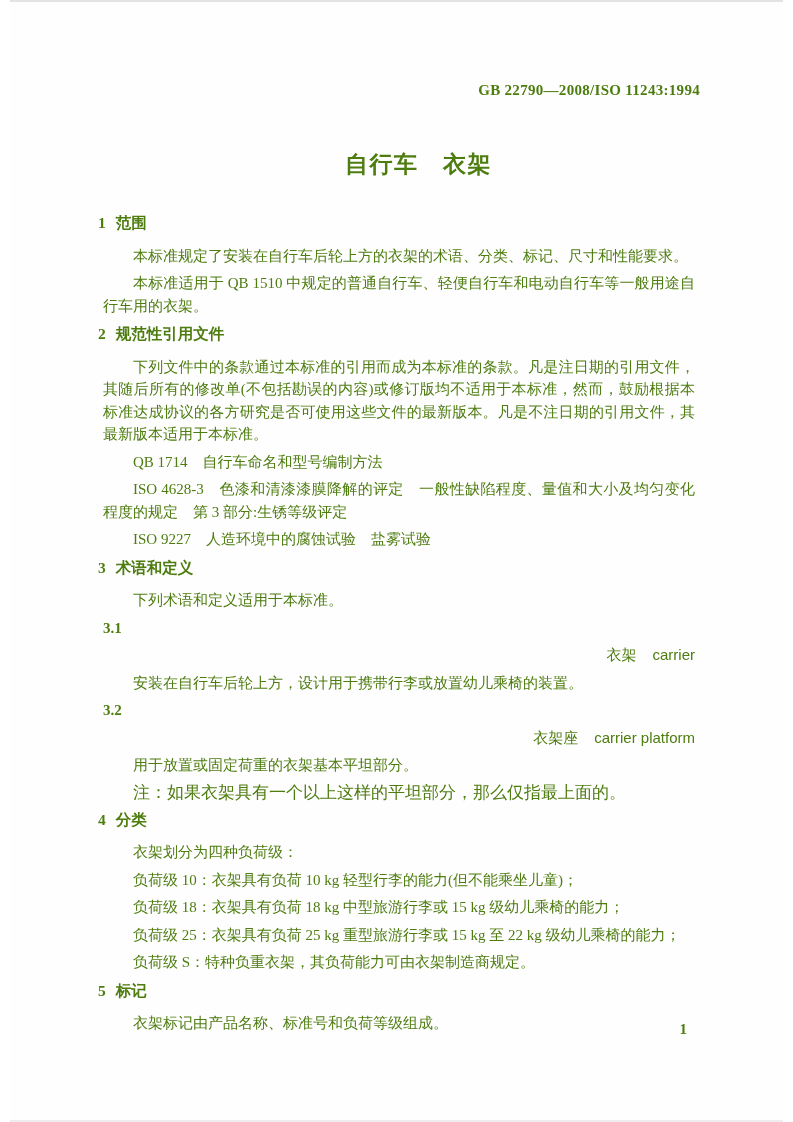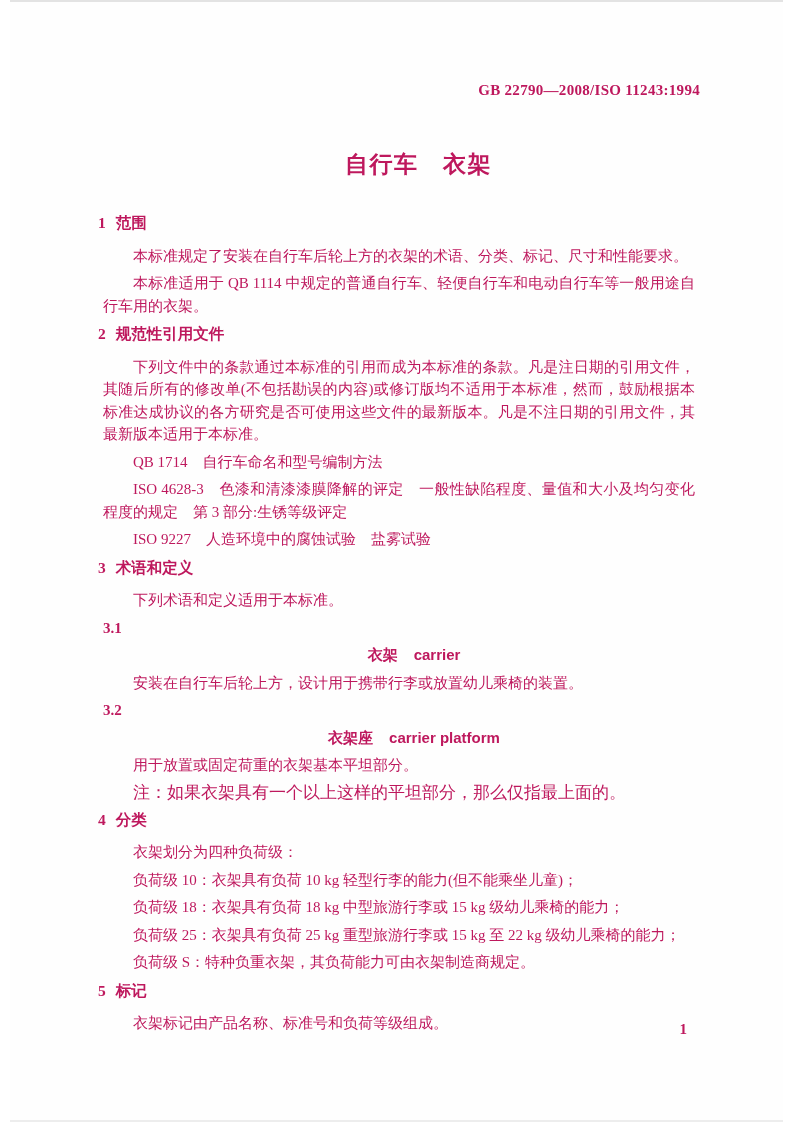--- a/index.html
+++ b/index.html
@@ -2,21 +2,21 @@
 <html><head>
 <meta charset="utf-8">
 <style>
   html,body{margin:0;padding:0;background:#ffffff;}
   .page{
     position:relative;
     width:773px;height:1122px;
     margin:0 auto;
     background:#fefefe;
     font-family:"Liberation Serif","DejaVu Serif",serif;
-    color:#be185d;
+    color:#4d7c0f;
     overflow:hidden;
     box-sizing:border-box;
     border-top:2px solid #e3e3e3;
     border-bottom:2px solid #ededed;
   }
   .header-code{
     position:absolute;top:80px;right:83px;
     font-size:15px;font-weight:bold;
     letter-spacing:.3px;
     font-family:"Liberation Serif","DejaVu Serif",serif;
@@ -42,23 +42,23 @@
     margin:6px 0 10px 0;
     text-align:left;
   }
   .sec-heading.first{margin-top:0;}
   .hgap{display:inline-block;width:10px;}
   p{margin:5px;padding:0;}
   .indent{text-indent:2em;}
   .clause-num{text-indent:0;font-weight:bold;}
   .term-line{
     text-indent:2em;
-    font-weight:bold;
+    font-weight:normal;
     font-family:"Liberation Sans","DejaVu Sans",sans-serif;
-    text-align:center;
+    text-align:right;
   }
   .tgap{display:inline-block;width:16px;}
   .note{
     font-size:17px;
     line-height:21px;
     text-indent:30px;
   }
   .page-num{
     position:absolute;top:1019px;right:96px;
     font-size:15px;font-weight:bold;
@@ -71,21 +71,21 @@
 
   <div class="header-code">GB 22790—2008/ISO 11243:1994</div>
 
   <div class="doc-title">自行车　衣架</div>
 
   <div class="body-text">
 
     <div>
       <div class="sec-heading first"><span>1</span><span class="hgap"></span><span>范围</span></div>
       <p class="indent">本标准规定了安装在自行车后轮上方的衣架的术语、分类、标记、尺寸和性能要求。</p>
-      <p class="indent">本标准适用于 QB 1114 中规定的普通自行车、轻便自行车和电动自行车等一般用途自行车用的衣架。</p>
+      <p class="indent">本标准适用于 QB 1510 中规定的普通自行车、轻便自行车和电动自行车等一般用途自行车用的衣架。</p>
     </div>
 
     <div>
       <div class="sec-heading"><span>2</span><span class="hgap"></span><span>规范性引用文件</span></div>
       <p class="indent">下列文件中的条款通过本标准的引用而成为本标准的条款。凡是注日期的引用文件，其随后所有的修改单(不包括勘误的内容)或修订版均不适用于本标准，然而，鼓励根据本标准达成协议的各方研究是否可使用这些文件的最新版本。凡是不注日期的引用文件，其最新版本适用于本标准。</p>
       <p class="indent">QB 1714　自行车命名和型号编制方法</p>
       <p class="indent">ISO 4628-3　色漆和清漆漆膜降解的评定　一般性缺陷程度、量值和大小及均匀变化程度的规定　第 3 部分:生锈等级评定</p>
       <p class="indent">ISO 9227　人造环境中的腐蚀试验　盐雾试验</p>
     </div>
 

